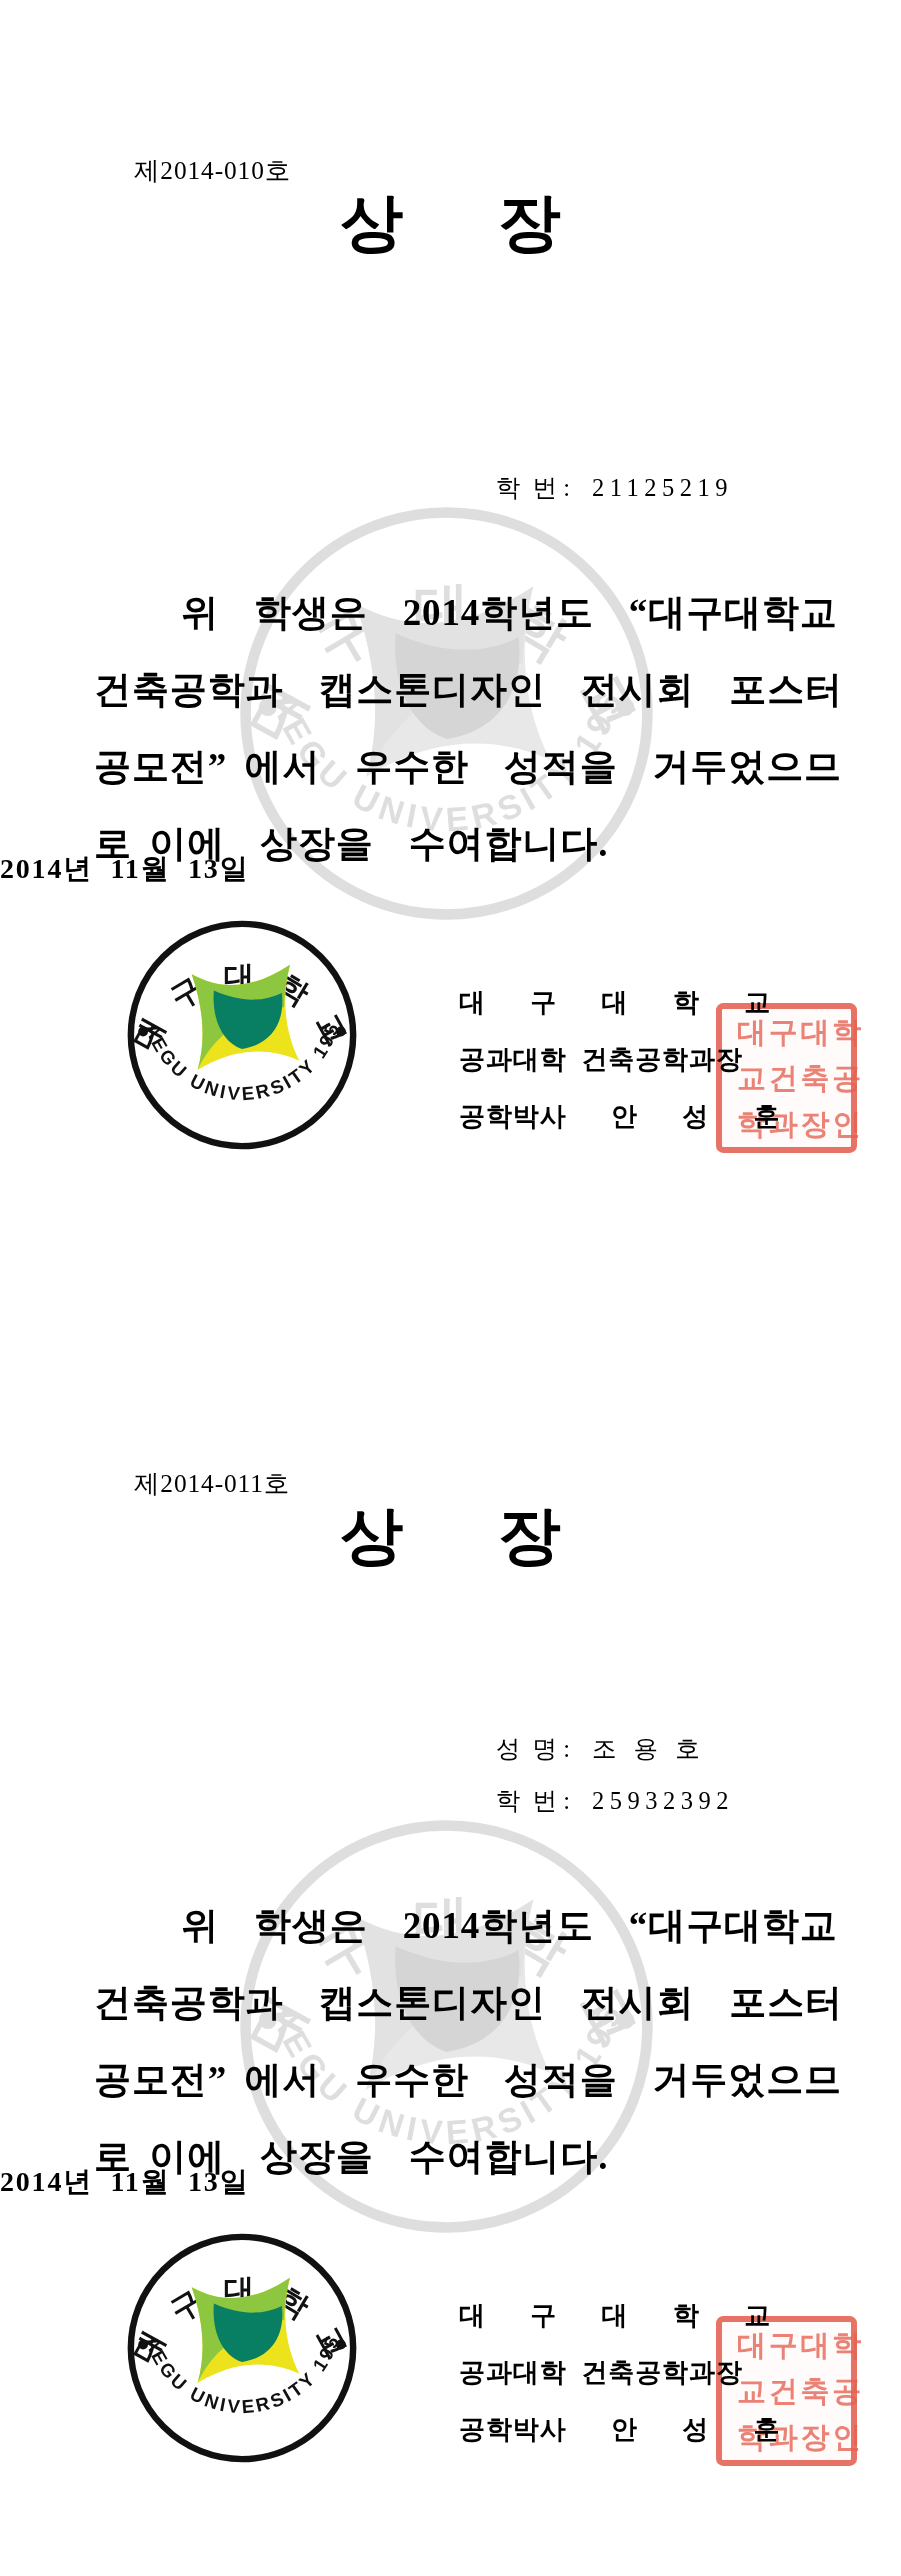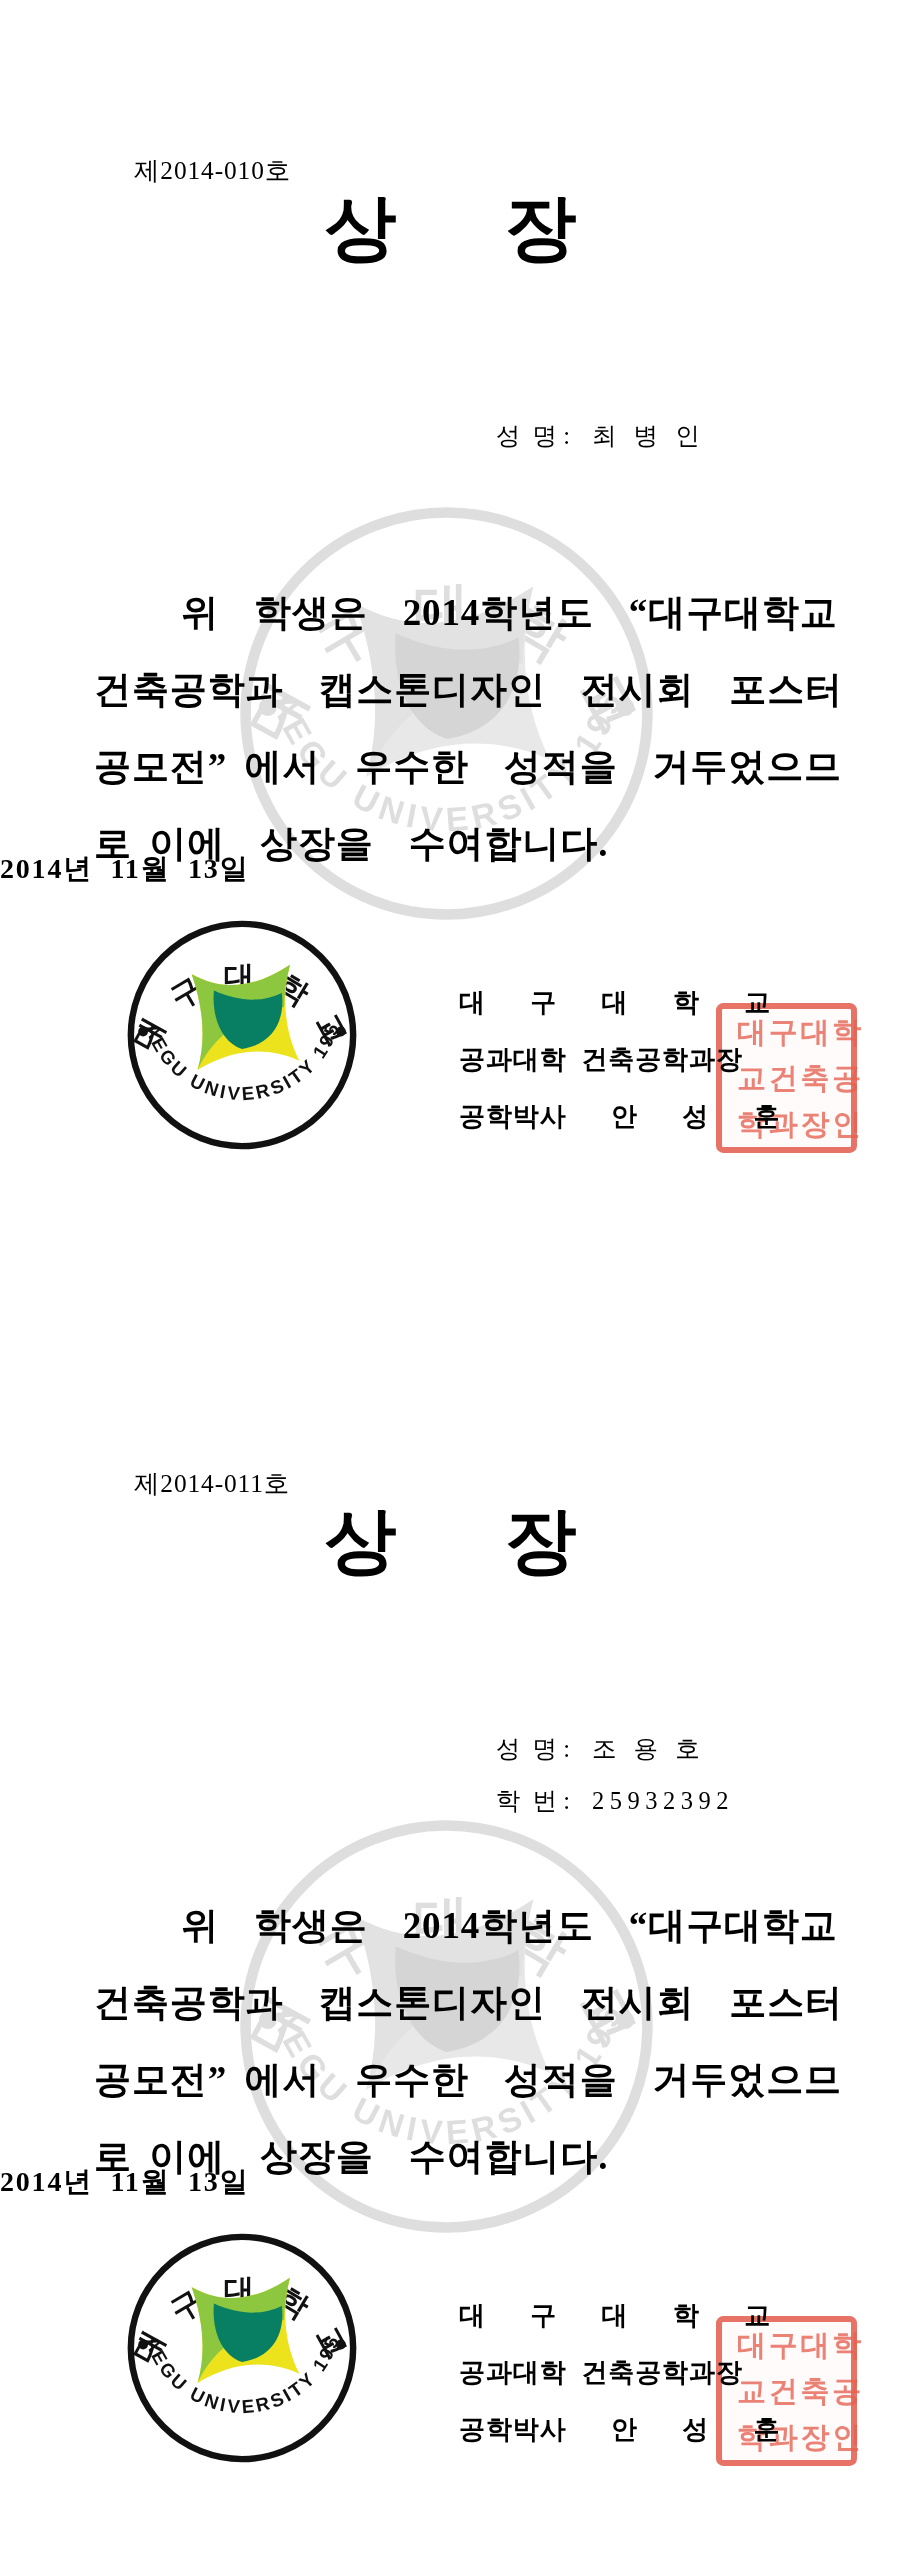--- a/index.html
+++ b/index.html
@@ -11,21 +11,21 @@
     font-family:"Liberation Serif","DejaVu Serif",serif;
     color:#000;
   }
   .cert{position:absolute;left:0;width:901px;height:1288px;}
   .cert-number{
     position:absolute;left:134px;top:154px;
     font-size:25.4px;letter-spacing:0.9px;white-space:pre;z-index:2;
   }
   .cert-title{
     position:absolute;left:0;top:180px;width:100%;
-    text-align:center;font-size:72px;font-weight:bold;
+    text-align:center;font-size:63px;font-weight:bold;
     white-space:pre;z-index:2;
   }
   .award-name{
     position:absolute;left:134px;top:378px;
     font-size:56px;font-weight:bold;letter-spacing:7.3px;z-index:2;white-space:pre;
   }
   .recipient{position:absolute;left:459px;z-index:2;font-size:24.5px;white-space:pre;}
   .recipient .value{margin-left:22px;letter-spacing:5.5px;}
   .row-name{top:391px;}
   .row-id{top:443px;}
@@ -81,22 +81,22 @@
       </text>
       <text font-size="16" font-weight="bold" fill="#bfbfbf" letter-spacing="2.5">
         <textPath href="#wm1-bot" startOffset="50%" text-anchor="middle">DAEGU UNIVERSITY 1956</textPath>
       </text>
       <path d="M 57,48 C 86,64 114,58 141,40 C 134,68 136,96 149,122 C 118,108 88,114 62,130 C 70,102 66,74 57,48 Z" fill="#d2d2d2"></path>
       <path d="M 57,48 C 86,64 114,58 141,40 C 138,52 136,64 136,76 C 104,84 78,96 62,130 C 70,102 66,74 57,48 Z" fill="#c6c6c6"></path>
       <path d="M 76,62 C 98,72 118,72 134,64 C 137,88 126,108 100,112 C 82,106 74,84 76,62 Z" fill="#adadad"></path>
     </svg>
 
 
-    <div class="recipient row-name">
-      <span>성  명 :</span><span class="value">최 병 인</span>
+    <div class="recipient row-id">
+      <span>학  번 :</span><span class="value">21125219</span>
     </div>
 
     <div class="body-text">
       <div class="body-line">     위  학생은  2014학년도  “대구대학교</div>
       <div class="body-line">건축공학과  캡스톤디자인  전시회  포스터</div>
       <div class="body-line">공모전” 에서  우수한  성적을  거두었으므</div>
       <div class="body-line">로 이에  상장을  수여합니다.</div>
     </div>
 
     <div class="cert-date">2014년  11월  13일</div>

